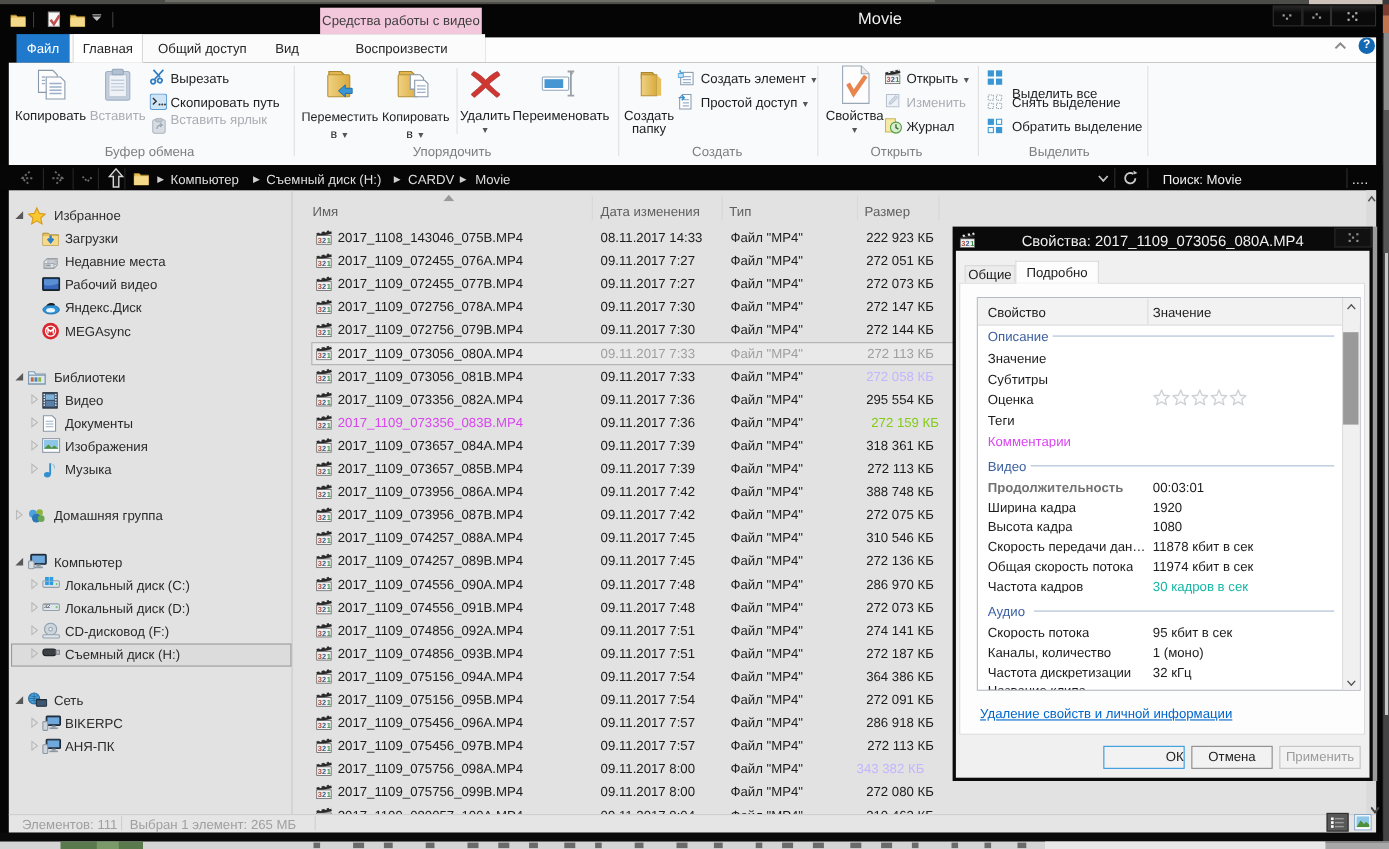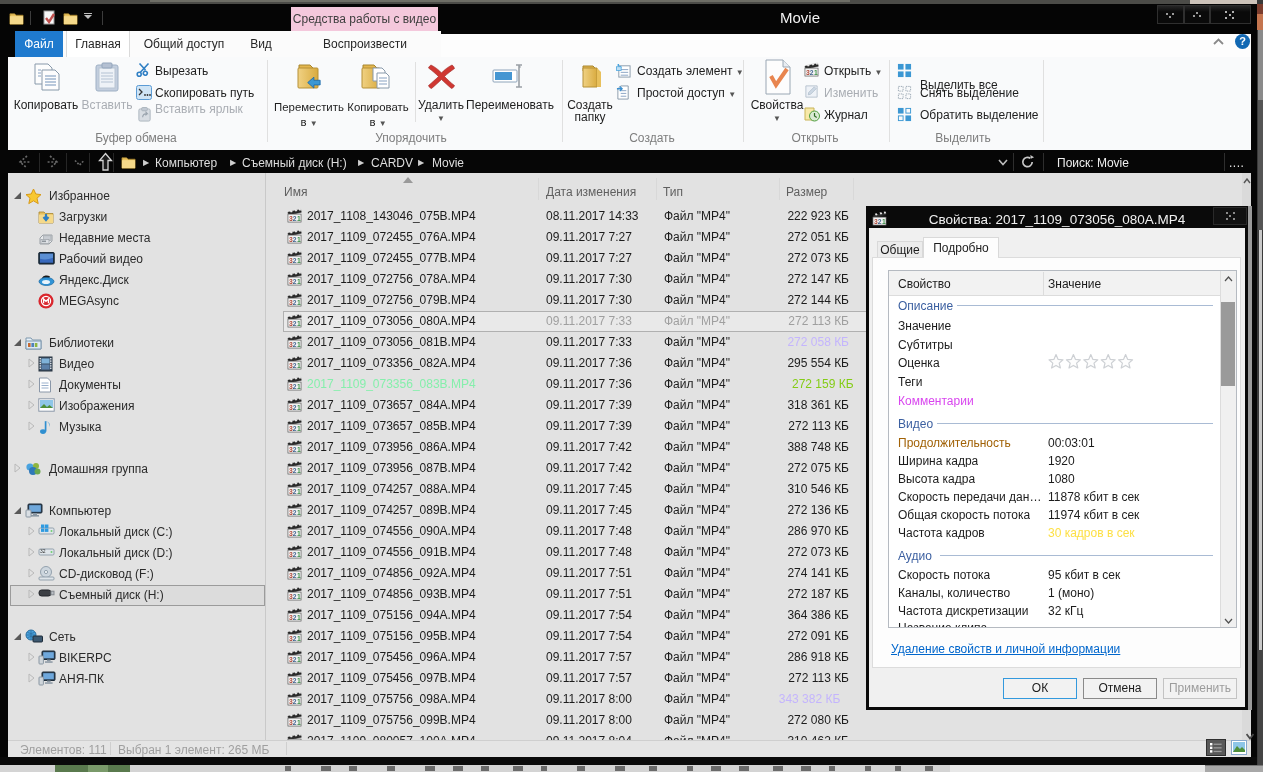--- a/index.html
+++ b/index.html
@@ -572,21 +572,21 @@
 <div class="abs t12" style="left:664px;top:357px;color:#1c1c1c;">Файл "MP4"</div>
 <div class="abs t12" style="left:770px;top:357px;width:79px;text-align:right;color:#1c1c1c;">295 554 КБ</div>
 <svg class="abs" style="left:287px;top:376px" width="15" height="15" viewBox="0 0 16 16">
     <path d="M1 4.5 l13.5 -3 l0.8 3 l-13.5 3 z" fill="#2b2b2b" stroke="#111" stroke-width="0.5"></path>
     <path d="M3 2.8 l2 -0.5 l1 2 l-2 0.5 z M8 1.7 l2 -0.5 l1 2 l-2 0.5 z M12.5 0.8 l1.8 -0.4 l0.9 1.9 l-2 0.5 z" fill="#e8e8e8"></path>
     <rect x="1" y="6.5" width="14" height="8.5" fill="#f2f2f2" stroke="#555" stroke-width="0.7"></rect>
     <text x="2" y="13.6" font-size="7.2" font-weight="bold" fill="#b14a3a" font-family="Liberation Sans">3</text>
     <text x="6.2" y="13.6" font-size="7.2" font-weight="bold" fill="#41628e" font-family="Liberation Sans">2</text>
     <text x="10.6" y="13.6" font-size="7.2" font-weight="bold" fill="#3b8f46" font-family="Liberation Sans">1</text>
   </svg>
-<div class="abs t12" style="left:307px;top:378px;color:#86efac;">2017_1109_073356_083B.MP4</div>
+<div class="abs t12" style="left:307px;top:378px;color:#d946ef;">2017_1109_073356_083B.MP4</div>
 <div class="abs t12" style="left:546px;top:378px;color:#1c1c1c;">09.11.2017 7:36</div>
 <div class="abs t12" style="left:664px;top:378px;color:#1c1c1c;">Файл "MP4"</div>
 <div class="abs t12" style="left:792px;top:378px;width:79px;text-align:left;color:#84cc16;">272 159 КБ</div>
 <svg class="abs" style="left:287px;top:397px" width="15" height="15" viewBox="0 0 16 16">
     <path d="M1 4.5 l13.5 -3 l0.8 3 l-13.5 3 z" fill="#2b2b2b" stroke="#111" stroke-width="0.5"></path>
     <path d="M3 2.8 l2 -0.5 l1 2 l-2 0.5 z M8 1.7 l2 -0.5 l1 2 l-2 0.5 z M12.5 0.8 l1.8 -0.4 l0.9 1.9 l-2 0.5 z" fill="#e8e8e8"></path>
     <rect x="1" y="6.5" width="14" height="8.5" fill="#f2f2f2" stroke="#555" stroke-width="0.7"></rect>
     <text x="2" y="13.6" font-size="7.2" font-weight="bold" fill="#b14a3a" font-family="Liberation Sans">3</text>
     <text x="6.2" y="13.6" font-size="7.2" font-weight="bold" fill="#41628e" font-family="Liberation Sans">2</text>
     <text x="10.6" y="13.6" font-size="7.2" font-weight="bold" fill="#3b8f46" font-family="Liberation Sans">1</text>
@@ -868,38 +868,38 @@
     <path transform="translate(0.000000,0)" d="M8 1.5 L10 6.3 L15 6.8 L11.2 10.1 L12.4 15 L8 12.4 L3.6 15 L4.8 10.1 L1 6.8 L6 6.3 Z" fill="#fdfdfd" stroke="#cdd0d4" stroke-width="1.2" stroke-linejoin="round"></path>
     <path transform="translate(17.400000,0)" d="M8 1.5 L10 6.3 L15 6.8 L11.2 10.1 L12.4 15 L8 12.4 L3.6 15 L4.8 10.1 L1 6.8 L6 6.3 Z" fill="#fdfdfd" stroke="#cdd0d4" stroke-width="1.2" stroke-linejoin="round"></path>
     <path transform="translate(34.800000,0)" d="M8 1.5 L10 6.3 L15 6.8 L11.2 10.1 L12.4 15 L8 12.4 L3.6 15 L4.8 10.1 L1 6.8 L6 6.3 Z" fill="#fdfdfd" stroke="#cdd0d4" stroke-width="1.2" stroke-linejoin="round"></path>
     <path transform="translate(52.200000,0)" d="M8 1.5 L10 6.3 L15 6.8 L11.2 10.1 L12.4 15 L8 12.4 L3.6 15 L4.8 10.1 L1 6.8 L6 6.3 Z" fill="#fdfdfd" stroke="#cdd0d4" stroke-width="1.2" stroke-linejoin="round"></path>
     <path transform="translate(69.600000,0)" d="M8 1.5 L10 6.3 L15 6.8 L11.2 10.1 L12.4 15 L8 12.4 L3.6 15 L4.8 10.1 L1 6.8 L6 6.3 Z" fill="#fdfdfd" stroke="#cdd0d4" stroke-width="1.2" stroke-linejoin="round"></path>
   </svg>
 <div class="abs t12 ell" style="left:898px;top:376px;color:#1c1c1c;max-width:148px;">Теги</div>
 <div class="abs t12 ell" style="left:898px;top:395px;color:#d946ef;max-width:148px;">Комментарии</div>
 <div class="abs t12" style="left:898px;top:418px;color:#3b5fa0;">Видео</div>
 <div class="abs" style="left:937px;top:423px;width:276px;height:1px;background:#a9bbd4;"></div>
-<div class="abs t12 ell" style="left:898px;top:437px;color:#a16207;max-width:148px;">Продолжительность</div>
+<div class="abs t12 ell" style="left:898px;top:437px;color:#737373;max-width:148px;font-weight:bold;">Продолжительность</div>
 <div class="abs t12" style="left:1048px;top:437px;color:#1c1c1c;">00:03:01</div>
 <div class="abs t12 ell" style="left:898px;top:455px;color:#1c1c1c;max-width:148px;">Ширина кадра</div>
 <div class="abs t12" style="left:1048px;top:455px;color:#1c1c1c;">1920</div>
 <div class="abs t12 ell" style="left:898px;top:473px;color:#1c1c1c;max-width:148px;">Высота кадра</div>
 <div class="abs t12" style="left:1048px;top:473px;color:#1c1c1c;">1080</div>
 <div class="abs t12 ell" style="left:898px;top:491px;color:#1c1c1c;max-width:148px;">Скорость передачи данн...</div>
 <div class="abs t12" style="left:1048px;top:491px;color:#1c1c1c;">11878 кбит в сек</div>
 <div class="abs t12 ell" style="left:898px;top:509px;color:#1c1c1c;max-width:148px;">Общая скорость потока</div>
 <div class="abs t12" style="left:1048px;top:509px;color:#1c1c1c;">11974 кбит в сек</div>
 <div class="abs t12 ell" style="left:898px;top:527px;color:#1c1c1c;max-width:148px;">Частота кадров</div>
-<div class="abs t12" style="left:1048px;top:527px;color:#fde047;">30 кадров в сек</div>
+<div class="abs t12" style="left:1048px;top:527px;color:#14b8a6;">30 кадров в сек</div>
 <div class="abs t12" style="left:898px;top:550px;color:#3b5fa0;">Аудио</div>
 <div class="abs" style="left:940px;top:555px;width:273px;height:1px;background:#a9bbd4;"></div>
 <div class="abs t12 ell" style="left:898px;top:569px;color:#1c1c1c;max-width:148px;">Скорость потока</div>
 <div class="abs t12" style="left:1048px;top:569px;color:#1c1c1c;">95 кбит в сек</div>
 <div class="abs t12 ell" style="left:898px;top:587px;color:#1c1c1c;max-width:148px;">Каналы, количество</div>
 <div class="abs t12" style="left:1048px;top:587px;color:#1c1c1c;">1 (моно)</div>
 <div class="abs t12 ell" style="left:898px;top:605px;color:#1c1c1c;max-width:148px;">Частота дискретизации</div>
 <div class="abs t12" style="left:1048px;top:605px;color:#1c1c1c;">32 кГц</div>
 <div class="abs" style="left:898px;top:622px;width:320px;height:5px;overflow:hidden;">
     <div class="t12" style="color:#1c1c1c;">Название клипа</div>
   </div>
 <div class="abs t12" style="left:891px;top:643px;color:#0066cc;text-decoration:underline;">Удаление свойств и личной информации</div>
-<div class="abs" style="left:1003px;top:678px;width:74px;height:21px;background:#f2f2f2;border:1px solid #3399dd;box-sizing:border-box;color:#1c1c1c;font-size:12px;text-align:center;line-height:19px;">ОК</div>
+<div class="abs" style="left:1003px;top:678px;width:74px;height:21px;background:#f2f2f2;border:1px solid #3399dd;box-sizing:border-box;color:#1c1c1c;font-size:12px;text-align:right;line-height:19px;">ОК</div>
 <div class="abs" style="left:1083px;top:678px;width:74px;height:21px;background:#f2f2f2;border:1px solid #8a8a8a;box-sizing:border-box;color:#1c1c1c;font-size:12px;text-align:center;line-height:19px;">Отмена</div>
 <div class="abs" style="left:1163px;top:678px;width:74px;height:21px;background:#f2f2f2;border:1px solid #c3c3c3;box-sizing:border-box;color:#9c9c9c;font-size:12px;text-align:center;line-height:19px;">Применить</div>
 </body></html>

